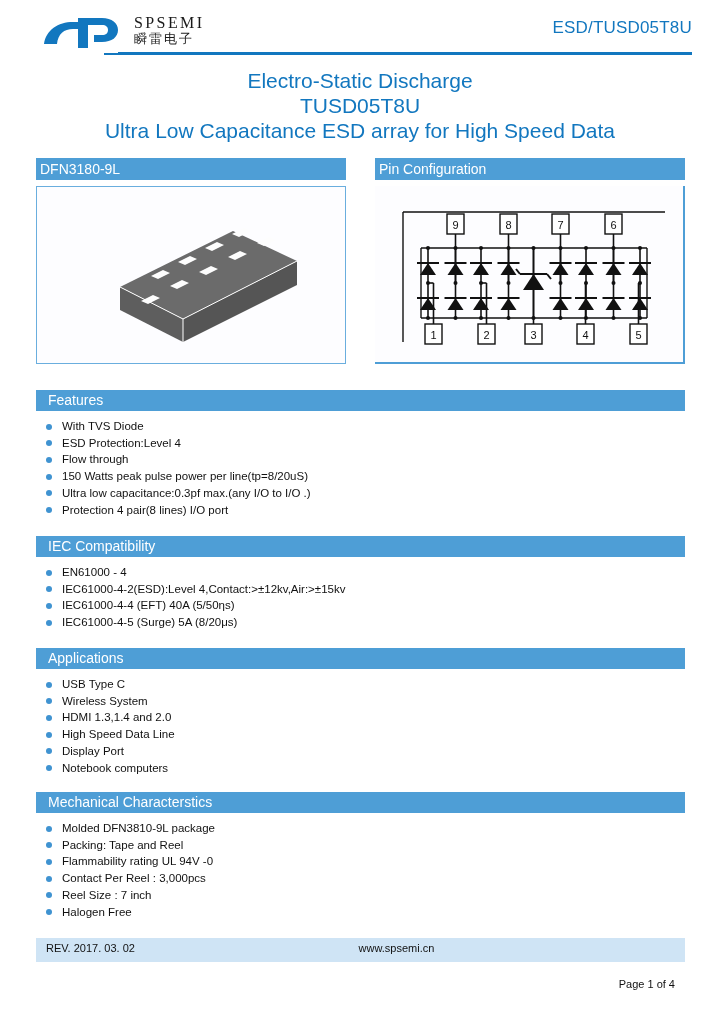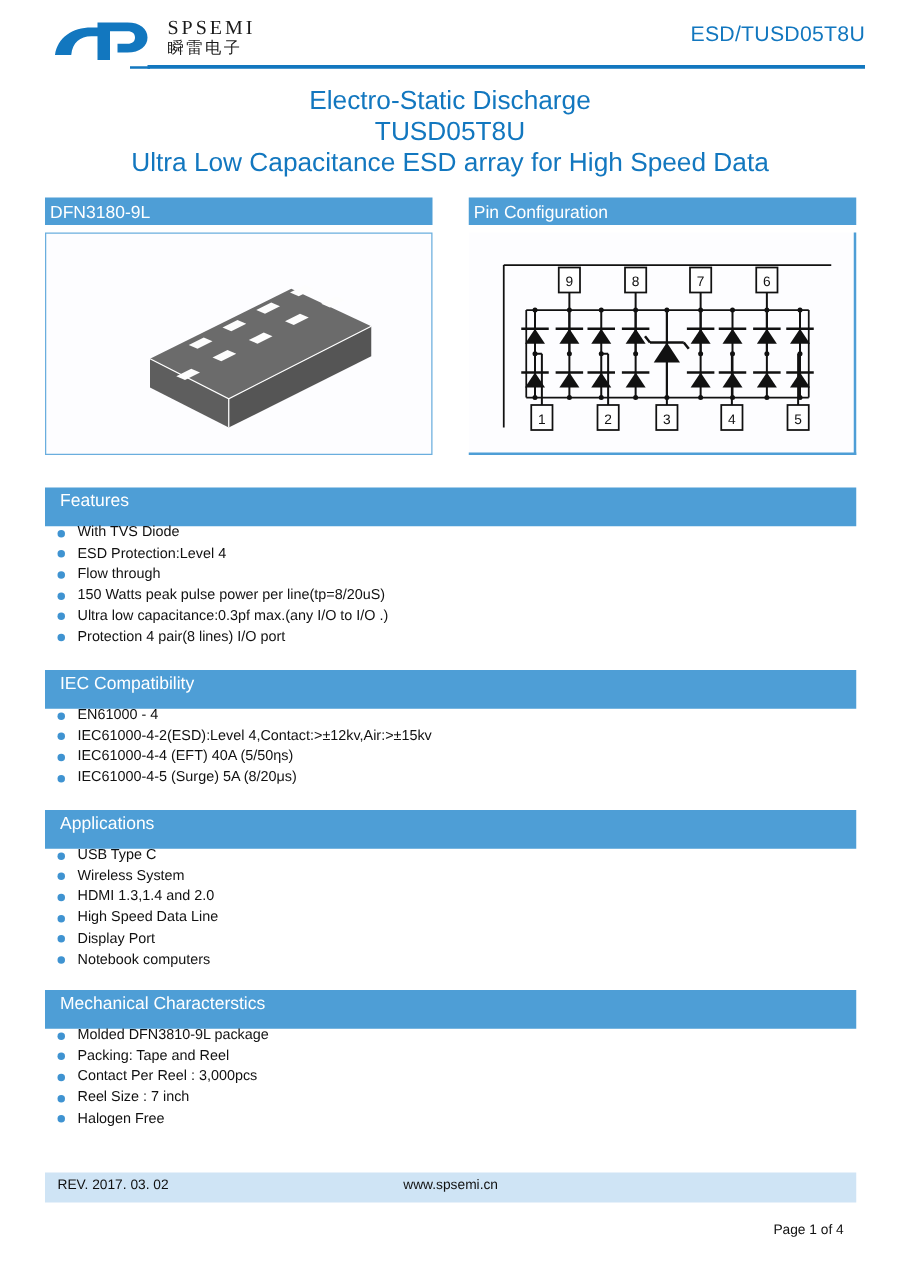--- a/index.html
+++ b/index.html
@@ -121,21 +121,21 @@
     background: #fdfdff;
     position: relative;
     box-sizing: border-box;
   }
 
   
   .section-head {
     position: absolute;
     left: 36px;
     width: 649px;
-    height: 31px;
+    height: 21px;
     background: #4e9ed6;
     color: #ffffff;
     font-size: 14px;
     line-height: 21px;
     padding-left: 12px;
     box-sizing: border-box;
     white-space: nowrap;
   }
   .bullets {
     position: absolute;
@@ -165,21 +165,21 @@
   .footer {
     position: absolute;
     left: 36px; top: 938px;
     width: 649px; height: 24px;
     background: #cfe4f5;
     font-size: 11px;
     line-height: 20px;
     color: #111;
   }
   .footer .f-rev  { position: absolute; left: 10px; top: 0; }
-  .footer .f-web  { position: absolute; left: 0; top: 0; width: 649px; text-align: center; }
+  .footer .f-web  { position: absolute; left: 0; top: 0; width: 649px; text-align: center; padding-left: 36px; }
   .footer .f-page { position: absolute; right: 10px; top: 0; margin-top: 36px; }
 
   svg { display: block; }
 </style>
 </head>
 <body>
 
 <div class="page-header">
 
   <div class="logo-wrap">
@@ -423,20 +423,21 @@
   <li>HDMI 1.3,1.4 and 2.0</li>
   <li>High Speed Data Line</li>
   <li>Display Port</li>
   <li>Notebook computers</li>
 </ul>
 
 <div class="section-head" style="top:792px;">Mechanical Characterstics</div>
 <ul class="bullets" style="top:820px;">
   <li>Molded DFN3810-9L package</li>
   <li>Packing: Tape and Reel</li>
+  <li>Flammability rating UL 94V -0</li>
   <li>Contact Per Reel : 3,000pcs</li>
   <li>Reel Size : 7 inch</li>
   <li>Halogen Free</li>
 </ul>
 
 <div class="footer">
   <span class="f-rev">REV. 2017. 03. 02</span>
   <span class="f-web">www.spsemi.cn</span>
   <span class="f-page">Page 1 of 4</span>
 </div>

